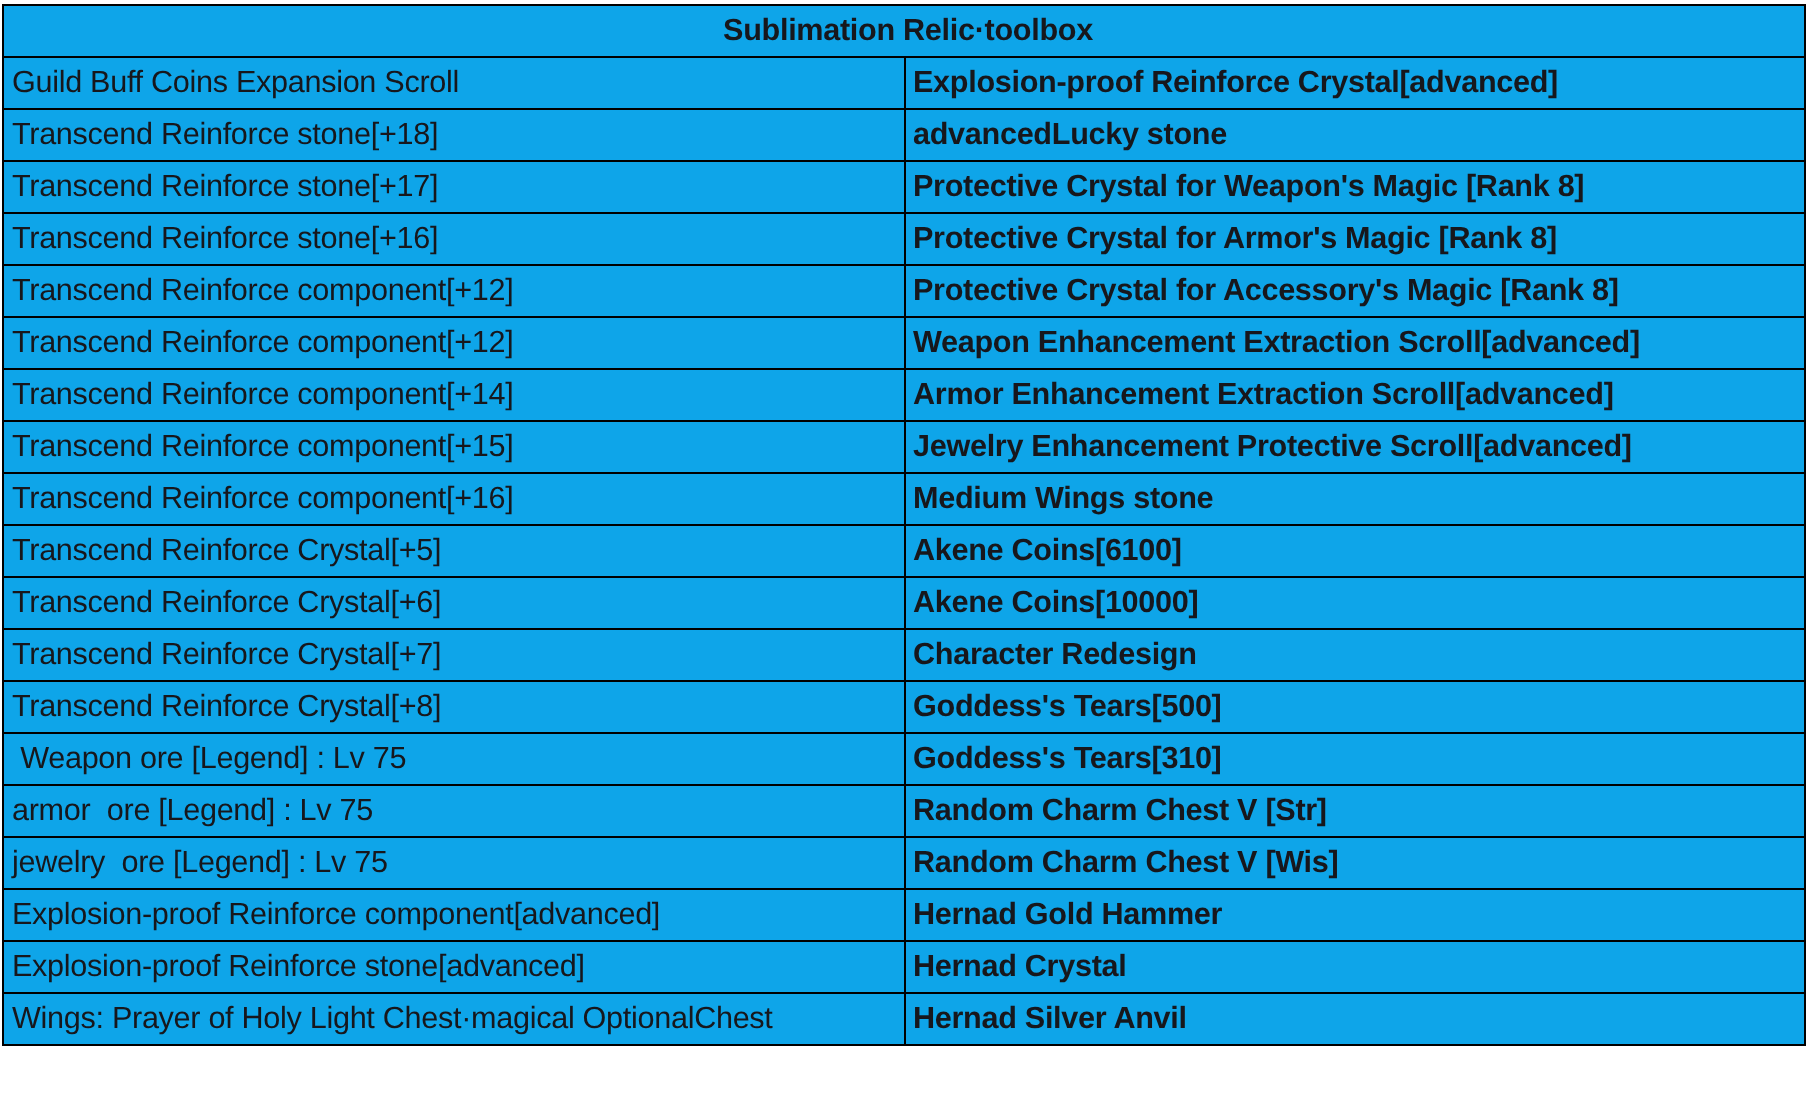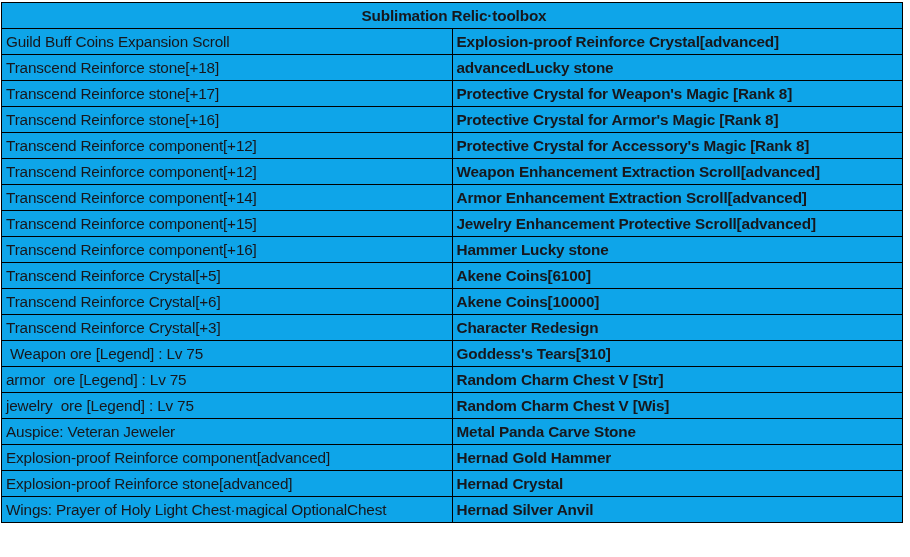--- a/index.html
+++ b/index.html
@@ -95,49 +95,49 @@
         <tr>
           <td class="col-left">Transcend Reinforce component[+14]</td>
           <td class="col-right">Armor Enhancement Extraction Scroll[advanced]</td>
         </tr>
         <tr>
           <td class="col-left">Transcend Reinforce component[+15]</td>
           <td class="col-right">Jewelry Enhancement Protective Scroll[advanced]</td>
         </tr>
         <tr>
           <td class="col-left">Transcend Reinforce component[+16]</td>
-          <td class="col-right">Hammer Lucky stone</td>
+          <td class="col-right">Medium Wings stone</td>
         </tr>
         <tr>
           <td class="col-left">Transcend Reinforce Crystal[+5]</td>
           <td class="col-right">Akene Coins[6100]</td>
         </tr>
         <tr>
           <td class="col-left">Transcend Reinforce Crystal[+6]</td>
           <td class="col-right">Akene Coins[10000]</td>
         </tr>
         <tr>
-          <td class="col-left">Transcend Reinforce Crystal[+3]</td>
+          <td class="col-left">Transcend Reinforce Crystal[+7]</td>
           <td class="col-right">Character Redesign</td>
+        </tr>
+        <tr>
+          <td class="col-left">Transcend Reinforce Crystal[+8]</td>
+          <td class="col-right">Goddess's Tears[500]</td>
         </tr>
         <tr>
           <td class="col-left"> Weapon ore [Legend] : Lv 75</td>
           <td class="col-right">Goddess's Tears[310]</td>
         </tr>
         <tr>
           <td class="col-left">armor  ore [Legend] : Lv 75</td>
           <td class="col-right">Random Charm Chest V [Str]</td>
         </tr>
         <tr>
           <td class="col-left">jewelry  ore [Legend] : Lv 75</td>
           <td class="col-right">Random Charm Chest V [Wis]</td>
-        </tr>
-        <tr>
-          <td class="col-left">Auspice: Veteran Jeweler</td>
-          <td class="col-right">Metal Panda Carve Stone</td>
         </tr>
         <tr>
           <td class="col-left">Explosion-proof Reinforce component[advanced]</td>
           <td class="col-right">Hernad Gold Hammer</td>
         </tr>
         <tr>
           <td class="col-left">Explosion-proof Reinforce stone[advanced]</td>
           <td class="col-right">Hernad Crystal</td>
         </tr>
         <tr>

